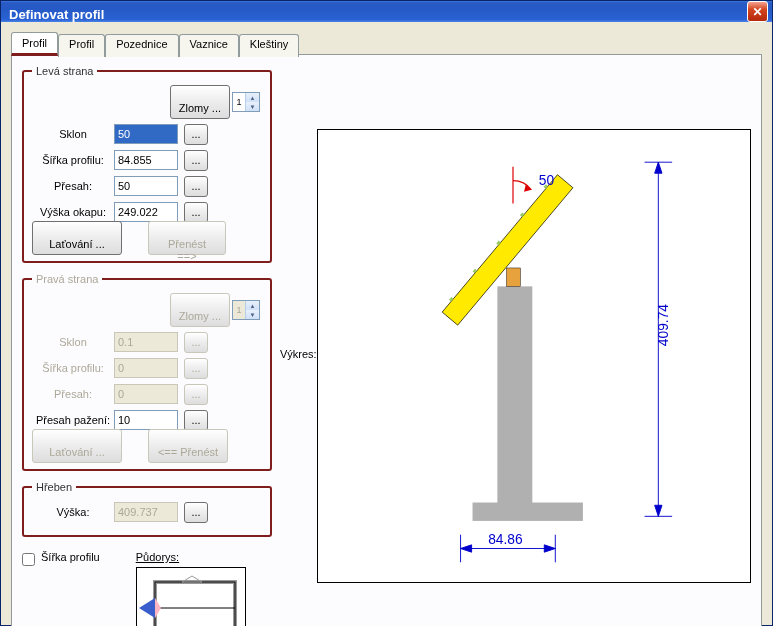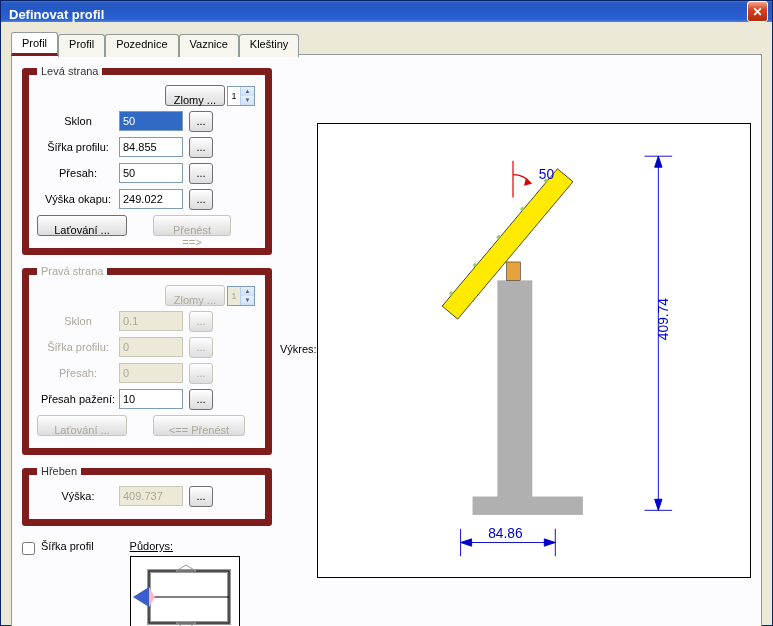--- a/index.html
+++ b/index.html
@@ -91,21 +91,21 @@
     flex-direction: column;
     gap: 4px;
   }
   .right-col {
     flex: 1;
     display: flex;
     flex-direction: row;
     align-items: center;
   }
   fieldset {
-    border: 7px solid #7f1d1d;
+    border: 2px solid #7f1d1d;
     border-radius: 3px;
     margin: 0 0 6px 0;
     padding: 8px 8px 8px 8px;
   }
   legend {
     padding: 0 4px;
     color: #333;
   }
   fieldset.disabled legend { color: #aca899; }
   .row {
@@ -138,21 +138,21 @@
     background: #316ac5;
     color: #fff;
   }
   .btn {
     height: 21px;
     border: 1px solid #707070;
     border-radius: 3px;
     background: linear-gradient(to bottom, #fff, #eee 45%, #ddd);
     font-family: inherit;
     font-size: 11px;
-    padding: 8px 8px;
+    padding: 16px 8px;
     cursor: pointer;
   }
   .btn:disabled {
     color: #aca899;
     border-color: #c9c7ba;
     cursor: default;
   }
   .dots-btn {
     width: 24px;
     height: 21px;
@@ -320,38 +320,38 @@
           </div>
           <div class="row">
             <span class="lbl">Přesah pažení:</span>
             <input class="field" value="10" style="">
             <button class="btn dots-btn">
                 <span>...</span>
               </button>
           </div>
           <div class="row" style="gap:6px;">
             <button class="btn" style="width:90px" disabled=""><span>Laťování ...</span></button>
-            <button class="btn" style="width:92px;margin-left:20px" disabled=""><span>&lt;== Přenést</span></button>
+            <button class="btn" style="width:80px;margin-left:20px" disabled=""><span>&lt;== Přenést</span></button>
           </div>
         </fieldset>
 
         <fieldset>
           <legend>Hřeben</legend>
           <div class="row">
             <span class="lbl">Výška:</span>
             <input class="field readonly" readonly="" value="409.737" style="">
             <button class="btn dots-btn">
                 <span>...</span>
               </button>
           </div>
         </fieldset>
 
         <div class="checkbox-row">
           <input type="checkbox" style="">
-          <span>Šířka profil</span>
+          <span>Šířka profilu</span>
           <div style="margin-left:30px">
             <div style="margin-bottom:4px;text-decoration:underline;">Půdorys:</div>
             <div class="pudorys">
               <svg width="110" height="80" viewBox="0 0 110 80">
                 <rect x="18" y="14" width="80" height="52" fill="none" stroke="#999" stroke-width="4"></rect>
                 <rect x="18" y="14" width="80" height="52" fill="none" stroke="#000" stroke-width="1"></rect>
                 <line x1="18" y1="40" x2="98" y2="40" stroke="#000" stroke-width="1"></line>
                 <polygon points="2,40 18,30 18,50" fill="#3a5fcd"></polygon>
                 <polygon points="18,30 18,50 24,40" fill="#ffb6c1"></polygon>
                 <polygon points="45,14 55,8 65,14" fill="none" stroke="#999"></polygon>

